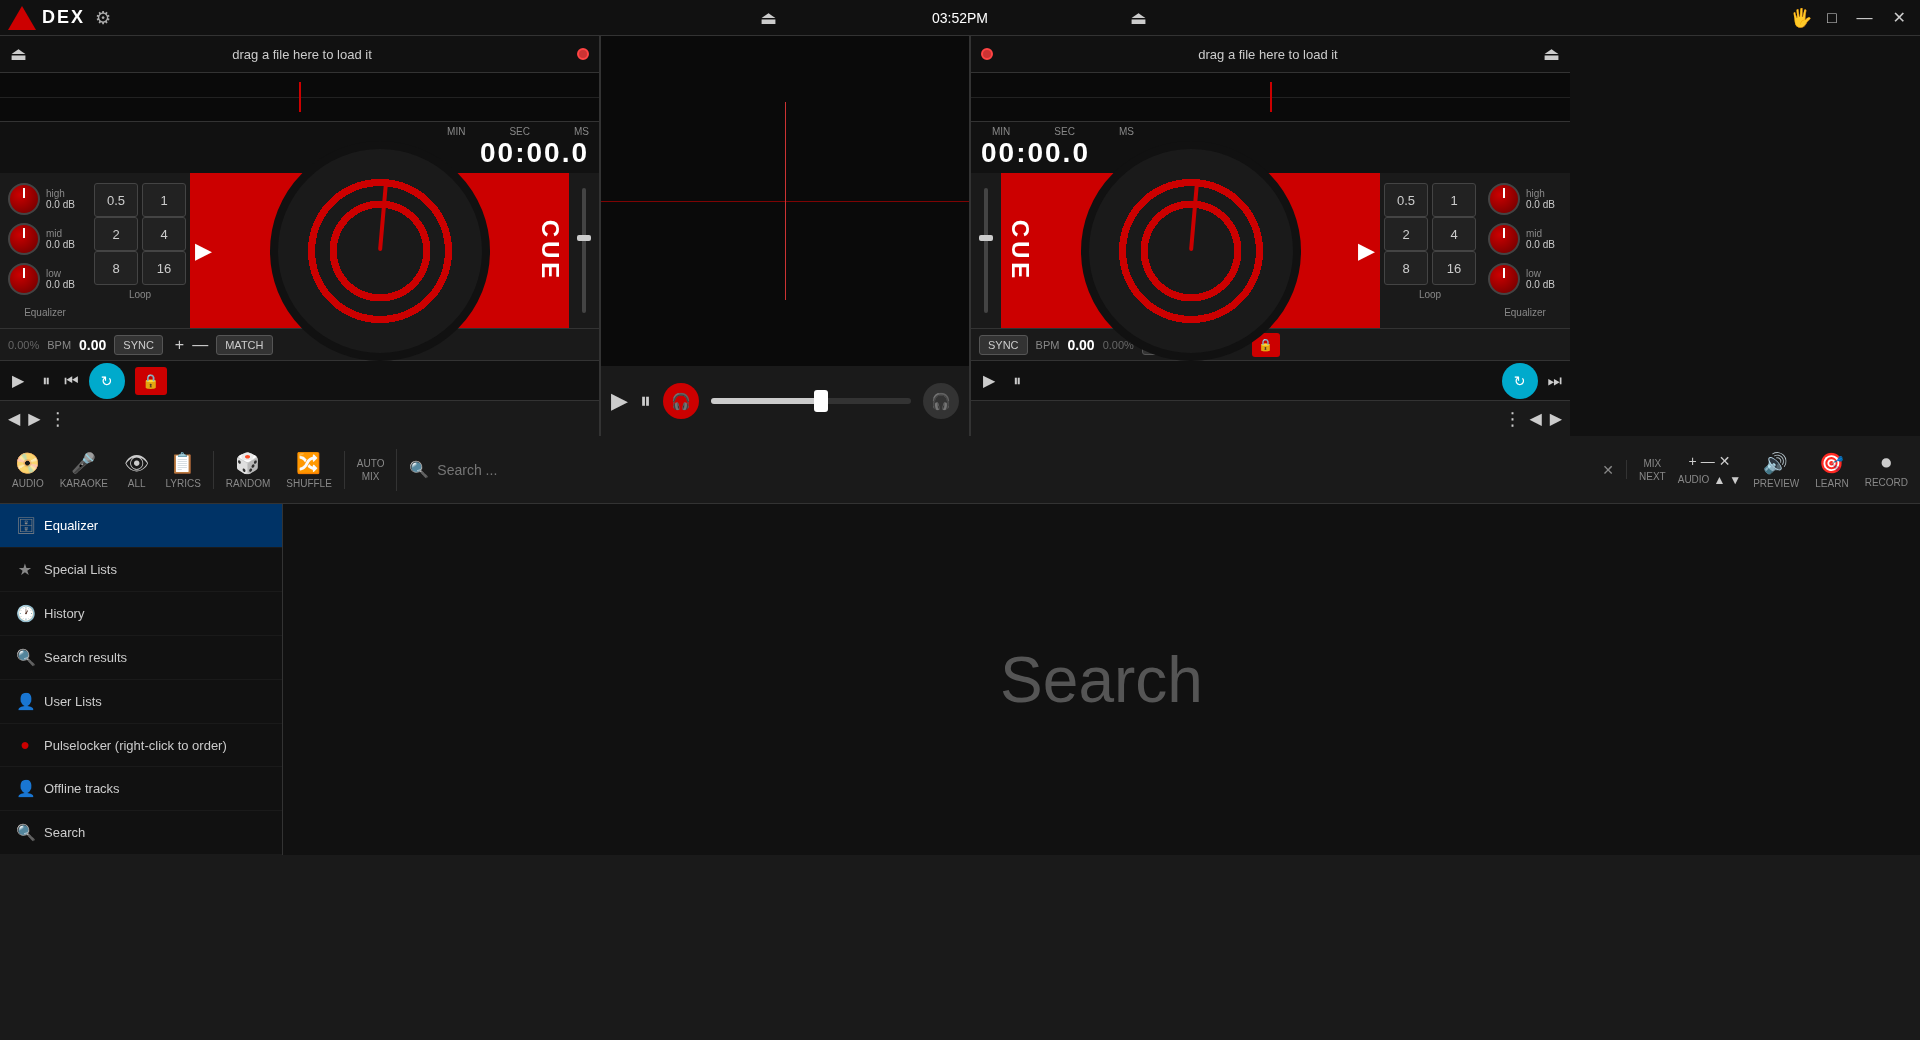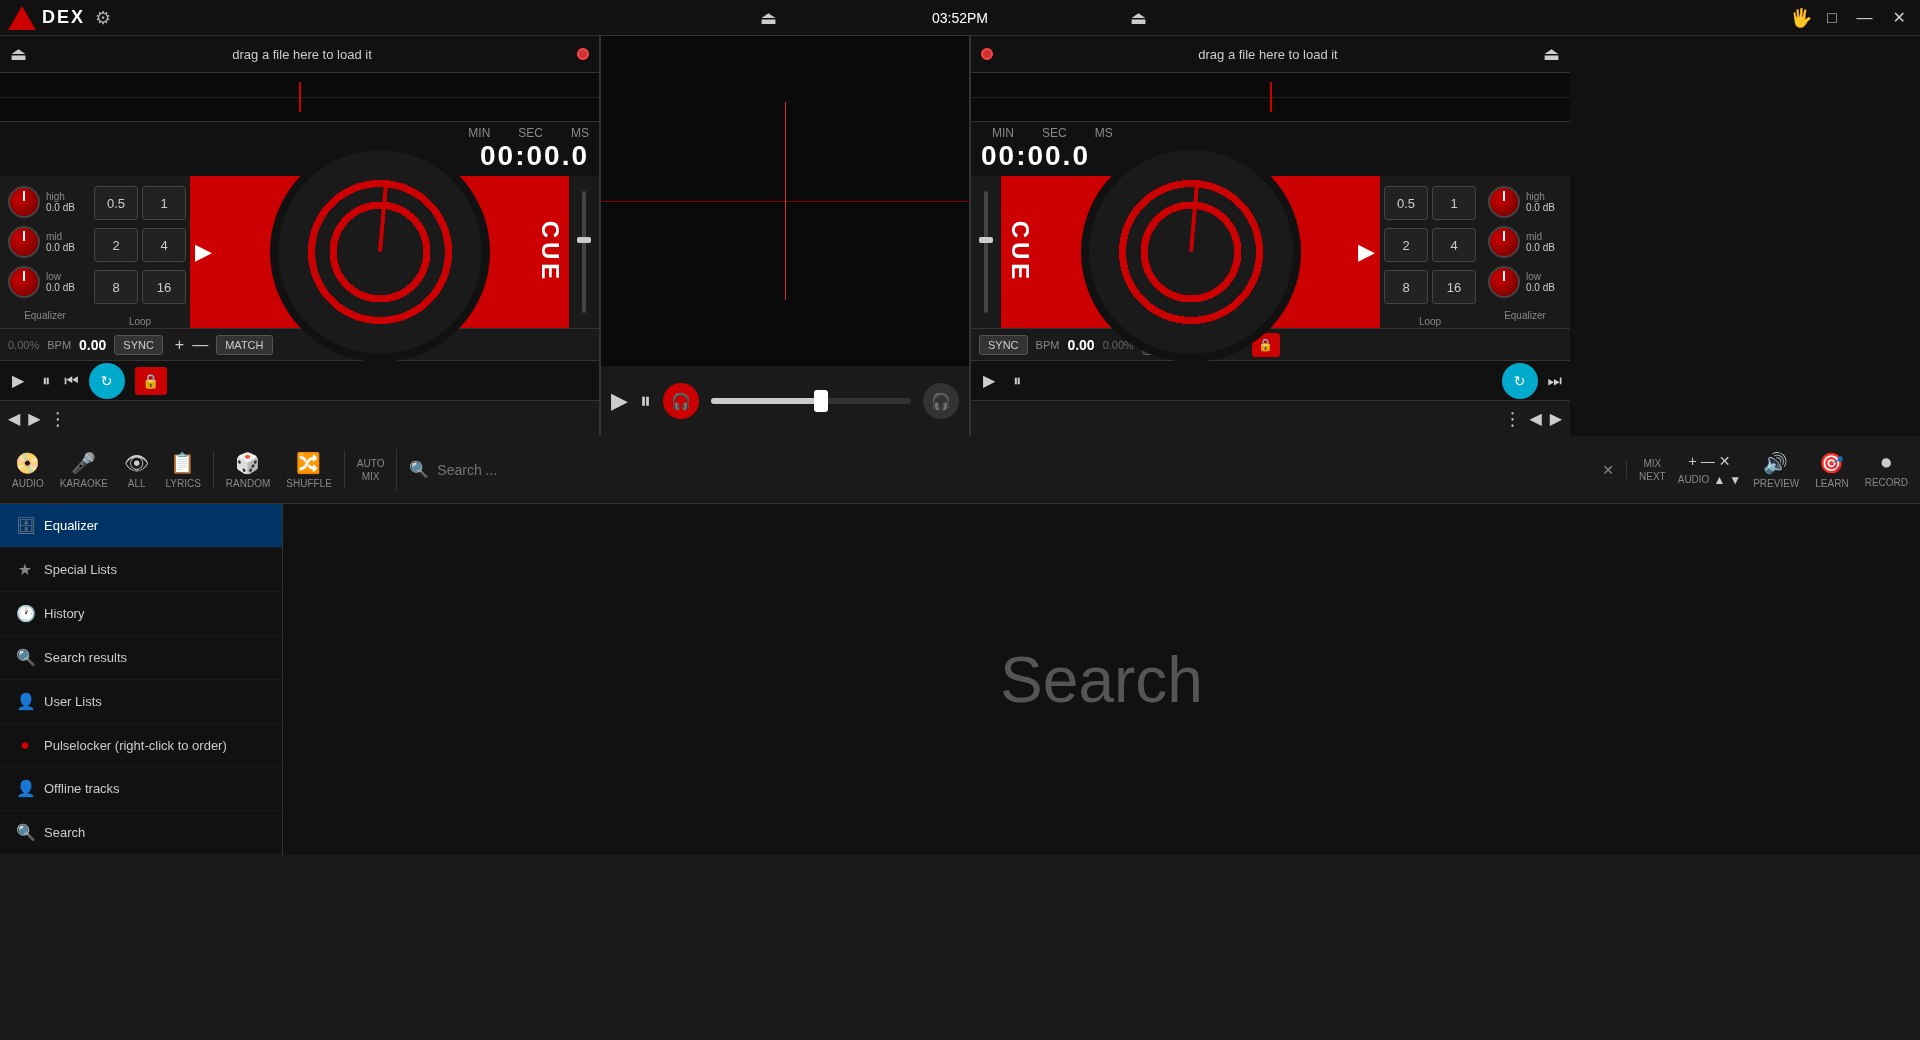--- a/index.html
+++ b/index.html
@@ -118,22 +118,22 @@
     .timer-display {
       background: #111;
       padding: 4px 10px;
       display: flex;
       justify-content: flex-end;
       align-items: flex-end;
       gap: 10px;
     }
     .timer-labels {
       display: flex;
-      gap: 28px;
-      font-size: 12px;
+      gap: 44px;
+      font-size: 10px;
       color: #888;
       padding-left: 11px;
     }
     .timer-value {
       font-size: 28px;
       font-weight: bold;
       color: #fff;
       letter-spacing: 2px;
     }
 
@@ -185,21 +185,21 @@
     }
     .eq-value {
       font-size: 10px;
       color: #ccc;
     }
 
     
     .hotcue-panel {
       display: flex;
       flex-direction: column;
-      gap: 8px;
+      gap: 0;
       padding: 10px 4px;
       width: 100px;
     }
     .hotcue-row {
       display: flex;
       gap: 4px;
     }
     .hotcue-btn {
       flex: 1;
       height: 34px;

